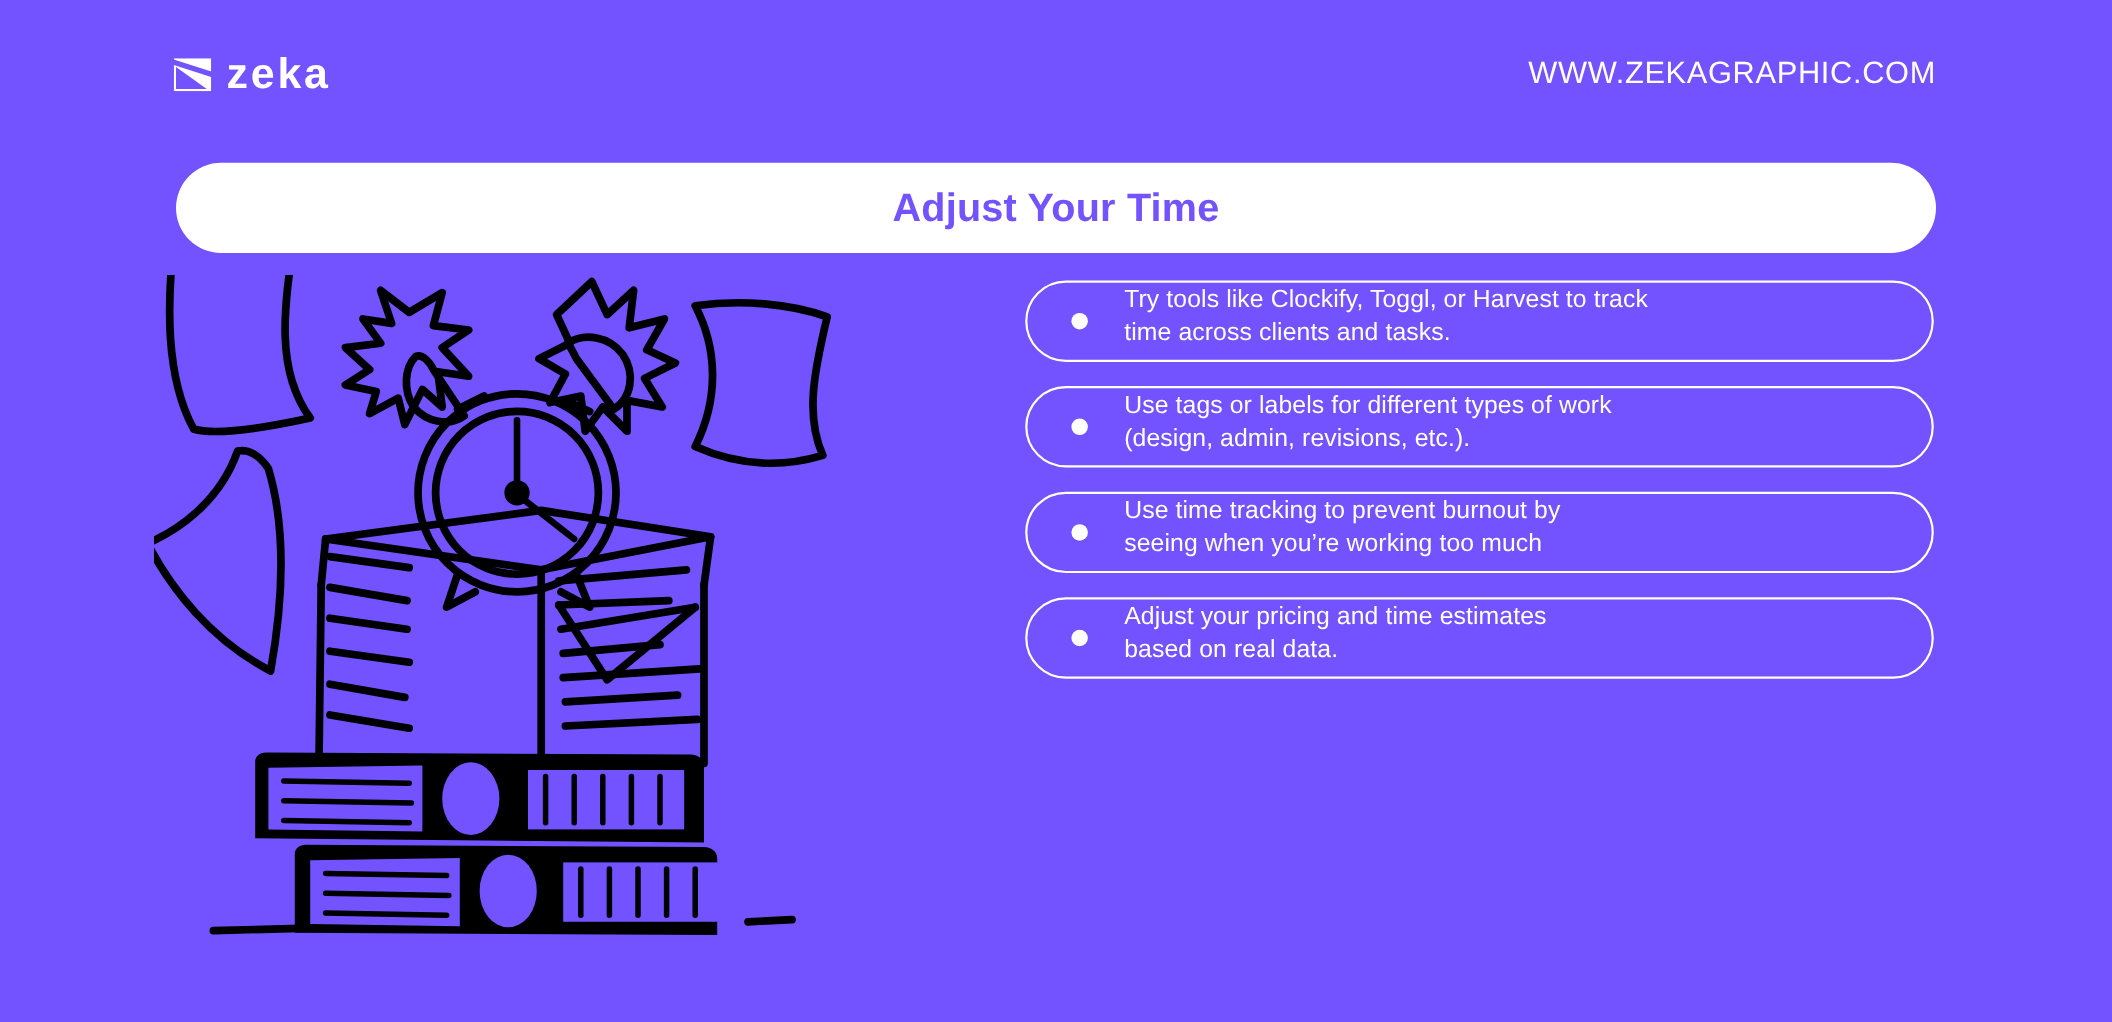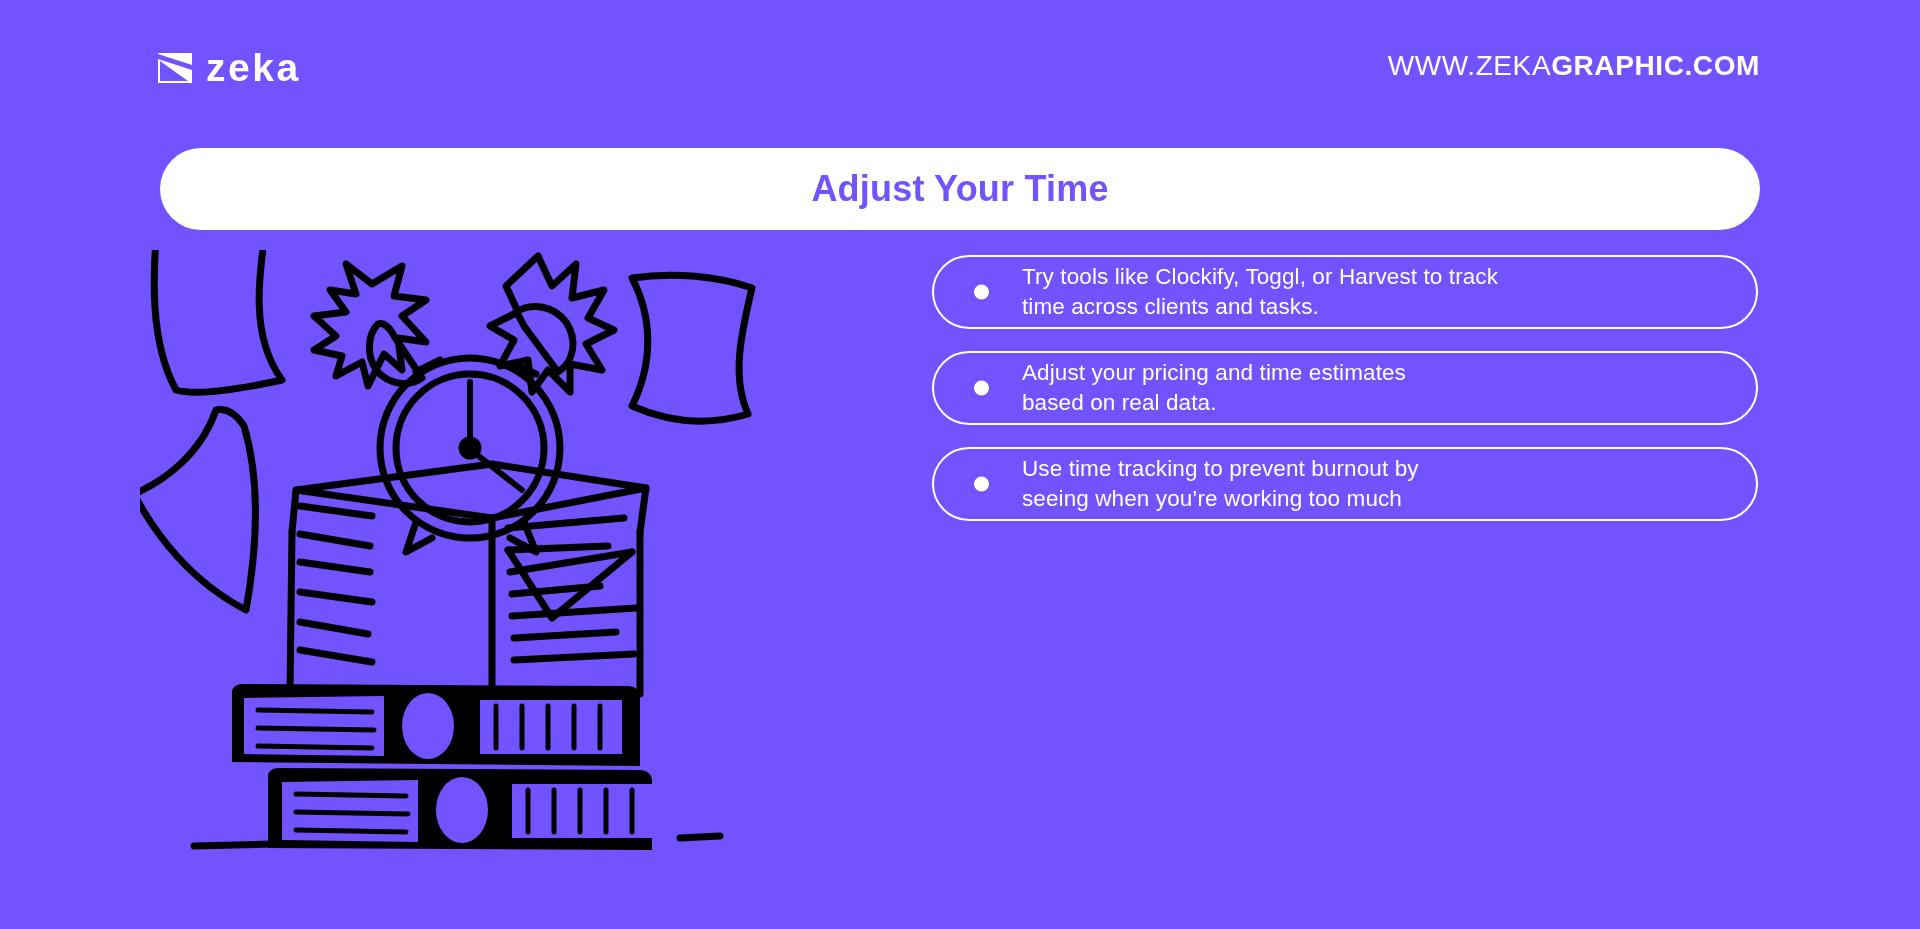--- a/index.html
+++ b/index.html
@@ -32,21 +32,21 @@
   }
   .site-url {
     position:absolute; right:160px; top:52px;
     font-size:28px;
     letter-spacing:0.6px;
     color:#ffffff;
     white-space:nowrap;
     line-height:1;
   }
   .site-url .u-light { font-weight:300; }
-  .site-url .u-bold  { font-weight:700; }
+  .site-url .u-bold  { font-weight:400; }
 
   
   .title-pill {
     position:absolute;
     left:160px; top:148px;
     width:1600px; height:82px;
     background:#ffffff;
     border-radius:41px;
     display:flex; align-items:center; justify-content:center;
   }
@@ -73,21 +73,21 @@
     width:826px;
   }
   .bullet-card {
     position:relative;
     width:826px;
     height:74px;
     border:2.5px solid #ffffff;
     border-radius:37px;
     margin-bottom:22px;
     display:flex;
-    align-items:center;
+    align-items:flex-start;
   }
   .bullet-card:last-child { margin-bottom:0; }
   .bullet-dot {
     position:absolute;
     left:40px; top:50%;
     transform:translateY(-50%);
     width:15px; height:15px;
     border-radius:50%;
     background:#ffffff;
   }
@@ -217,29 +217,34 @@
   </div>
 
   <div class="bullet-list">
 
     <div class="bullet-card">
       <span class="bullet-dot"></span>
       <span class="bullet-text">Try tools like Clockify, Toggl, or Harvest to track
 time across clients and tasks.</span>
     </div>
 
-
+    <div class="bullet-card">
+      <span class="bullet-dot"></span>
+      <span class="bullet-text">Use tags or labels for different types of work
+(design, admin, revisions, etc.).</span>
+    </div>
+
+
+    <div class="bullet-card">
+      <span class="bullet-dot"></span>
+      <span class="bullet-text">Use time tracking to prevent burnout by
+seeing when you’re working too much</span>
+    </div>
 
     <div class="bullet-card">
       <span class="bullet-dot"></span>
       <span class="bullet-text">Adjust your pricing and time estimates
 based on real data.</span>
     </div>
 
-    <div class="bullet-card">
-      <span class="bullet-dot"></span>
-      <span class="bullet-text">Use time tracking to prevent burnout by
-seeing when you’re working too much</span>
-    </div>
-
   </div>
 
 </div>
 
 </body></html>

